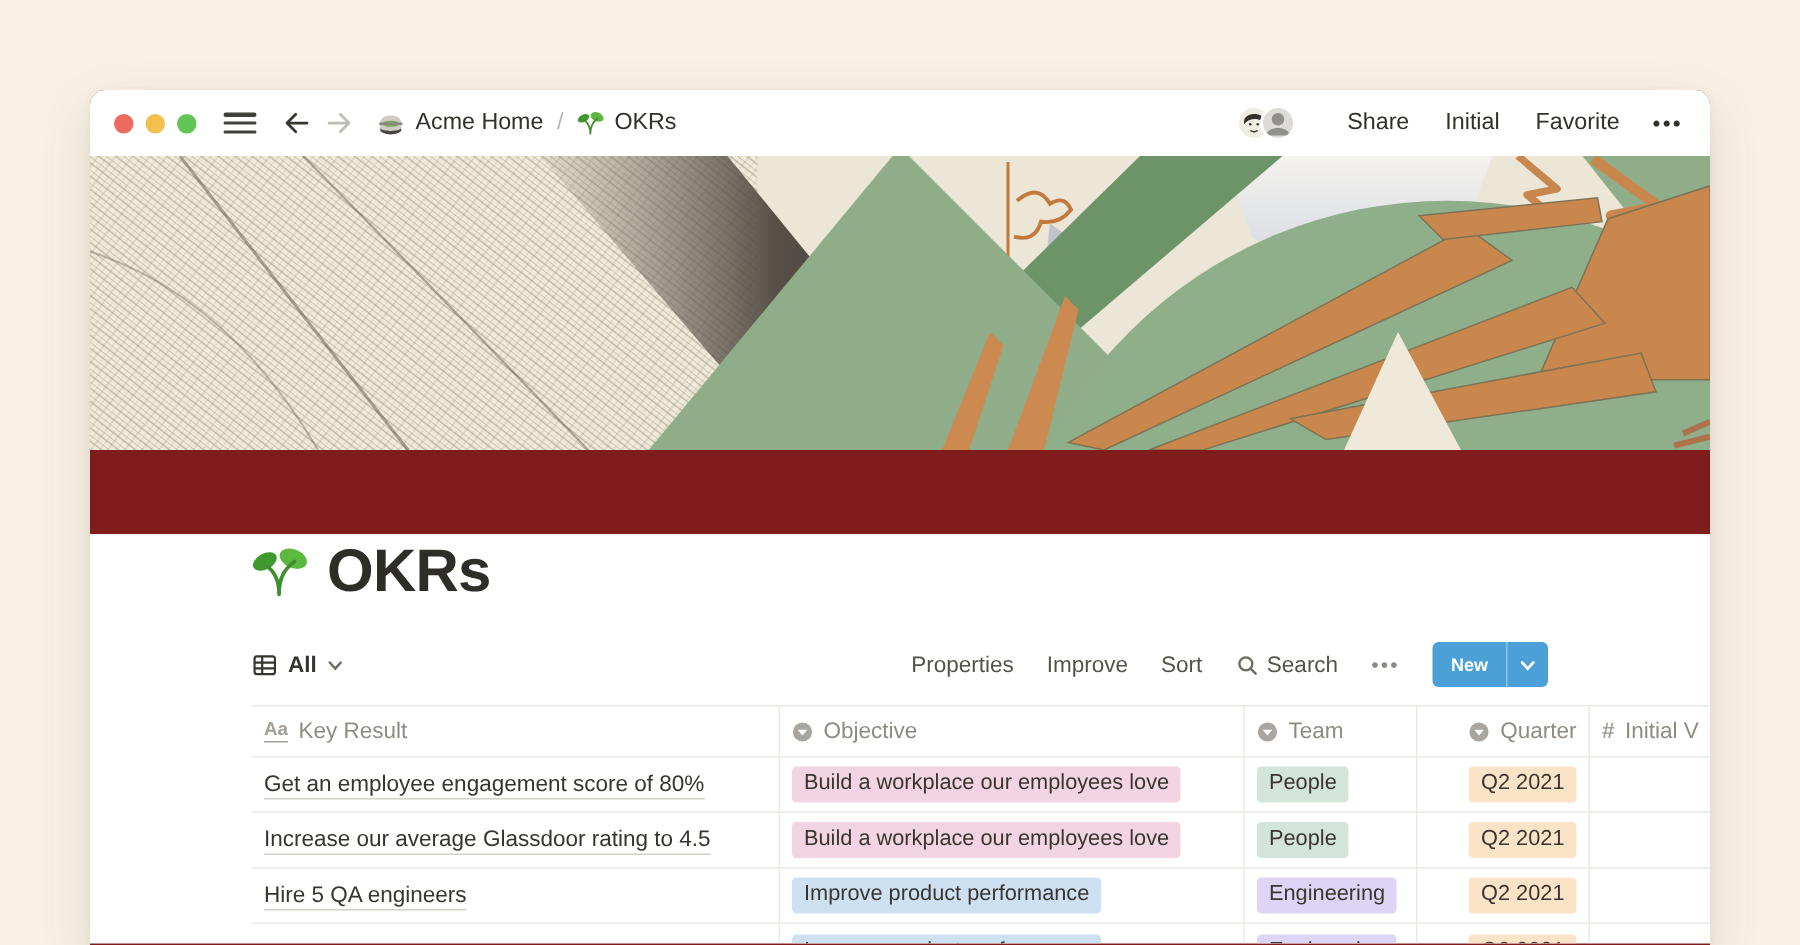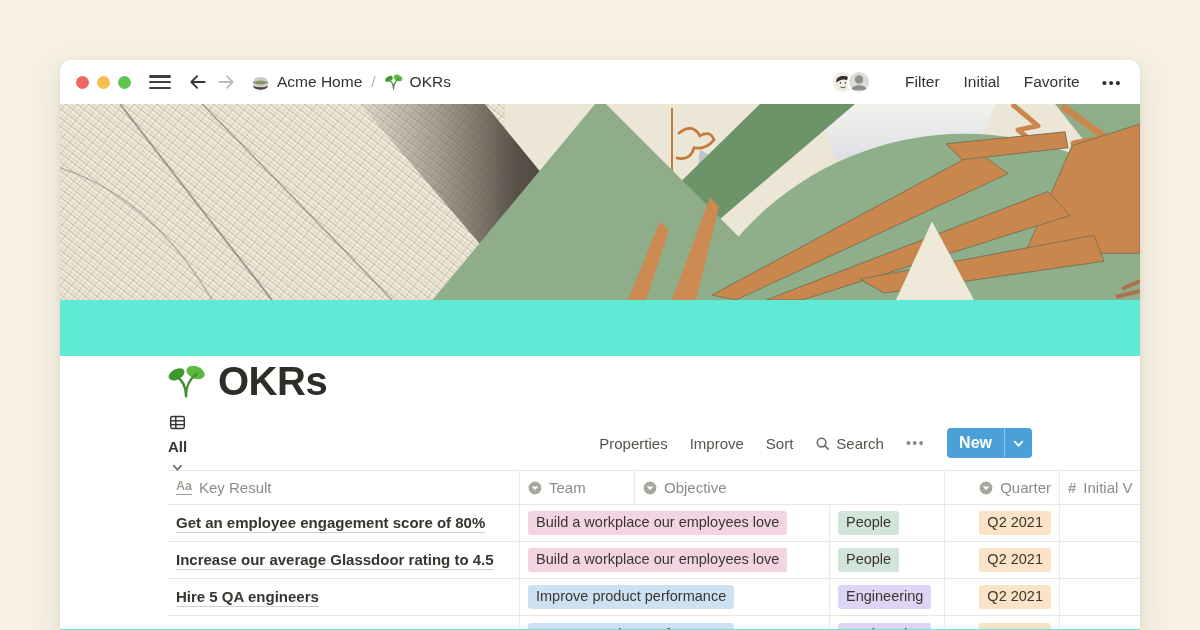--- a/index.html
+++ b/index.html
@@ -1,21 +1,21 @@
 <!DOCTYPE html>
 <html><head>
 <meta charset="utf-8">
 <style>
   * { margin:0; padding:0; box-sizing:border-box; }
   html,body { width:1200px; height:630px; }
   body { font-family:"Liberation Sans","DejaVu Sans",sans-serif; color:#37352f; }
   .stage { position:relative; width:1200px; height:630px; background:#f7f1e4; overflow:hidden; }
 
   .window { position:absolute; left:60px; top:60px; width:1080px; height:570px;
-            background:#5eead4; border-radius:10px 10px 0 0; overflow:hidden;
+            background:#7f1d1d; border-radius:10px 10px 0 0; overflow:hidden;
             box-shadow:0 12px 34px rgba(95,82,60,.14), 0 2px 6px rgba(95,82,60,.08); }
 
   
   .titlebar { height:44px; display:flex; align-items:center; padding:0 18px 0 16px; background:#fff; }
   .traffic { display:flex; gap:8px; margin-right:14px; }
   .traffic span { width:13px; height:13px; border-radius:50%; display:block; }
   .hamburger { width:22px; height:14px; display:flex; flex-direction:column; justify-content:space-between; margin:0 16px 0 4px; cursor:pointer; }
   .hamburger i { display:block; height:2.5px; background:#41403c; border-radius:2px; }
   .nav-arrow { width:22px; height:22px; margin-right:6px; display:flex; align-items:center; justify-content:center; }
   .crumbs { display:flex; align-items:center; gap:7px; margin-left:8px; font-size:15.5px; font-weight:500; color:#33312c; }
@@ -31,41 +31,41 @@
   .cover { height:196px; overflow:hidden; line-height:0; }
   .cover svg { width:100%; height:196px; display:block; }
 
   
   .content { padding-left:108px; background:#fff; }
   .page-header { display:flex; align-items:center; gap:12px; margin-top:56px; height:50px; width:864px; }
   .page-icon { width:38px; height:38px; }
   .page-title { font-size:40px; font-weight:700; letter-spacing:-0.5px; color:#2f2d28; }
 
   .toolbar { width:864px; margin-top:21px; height:32px; display:flex; align-items:center; }
-  .view-switch { display:flex; align-items:center; gap:7px; font-size:15px; font-weight:700; color:#37352f; cursor:pointer;flex-direction:column; }
+  .view-switch { display:flex; align-items:center; gap:7px; font-size:15px; font-weight:700; color:#37352f; cursor:pointer; }
   .toolbar-right { margin-left:auto; display:flex; align-items:center; gap:22px; }
   .tool-link { font-size:15px; color:#55524c; cursor:pointer; }
   .tool-search { display:flex; align-items:center; gap:6px; font-size:15px; color:#55524c; cursor:pointer; }
   .tool-dots { font-size:14px; letter-spacing:1.5px; color:#8f8b84; cursor:pointer; }
   .new-btn { display:flex; align-items:stretch; height:30px; border-radius:4px; overflow:hidden; color:#fff; cursor:pointer; }
-  .new-btn .label { display:flex; align-items:center; padding:0 12px; font-size:16px; font-weight:700; }
+  .new-btn .label { display:flex; align-items:center; padding:0 12px; font-size:12px; font-weight:700; }
   .new-btn .split { display:flex; align-items:center; padding:0 8px; border-left:1px solid rgba(255,255,255,.38); }
 
   
   .table { margin-top:11px; width:1200px; border-top:1px solid #e9e8e3; font-size:15px; }
   .trow { display:flex; border-bottom:1px solid #e9e8e3; }
   .cell { padding:0 8px; display:flex; align-items:center; gap:7px; overflow:hidden; white-space:nowrap; }
   .c1 { width:352px; } .c2 { width:310px; } .c3 { width:115px; } .c4 { width:115px;justify-content:flex-end; } .c5 { width:220px; border-right:none !important; }
   .thead { height:34px; color:#8f8b84; }
   .thead .cell { border-right:1px solid #ebeae6; }
   .aa-icon { font-size:12.5px; font-weight:700; color:#a39f98; border-bottom:1.5px solid #a39f98; line-height:1.1; padding-bottom:1px; }
   .hash-icon { font-size:15px; font-weight:700; color:#a39f98; }
   .trow.data { height:37px; }
   .trow.data .cell { border-right:1px solid #ebeae6; }
-  .key-result { font-weight:700; color:#37352f; border-bottom:1px solid #d3d0c9; padding-bottom:1px; cursor:pointer; }
+  .key-result { font-weight:400; color:#37352f; border-bottom:1px solid #d3d0c9; padding-bottom:1px; cursor:pointer; }
   .tag { display:inline-block; padding:2px 8px 3px; border-radius:3px; font-size:14.5px; color:#3a362f; line-height:1.3; cursor:pointer; }
   .trow.partial { height:13px; border-bottom:none; overflow:hidden; }
   .trow.partial .cell { align-items:flex-start; }
   .trow.partial .tag { margin-top:7px; }
 </style>
 </head>
 <body>
 
 <div class="stage">
   <div class="window">
@@ -119,21 +119,21 @@
               <path d="M9 18 Q12 20 15 18" stroke="#34302a" stroke-width="1" fill="none"></path>
             </svg>
           </div>
           <div class="avatar" style="background:#dddbd7;">
             <svg width="20" height="20" viewBox="0 0 24 24">
               <circle cx="12" cy="9" r="5" fill="#918f8c"></circle>
               <path d="M2 22 C4 14 20 14 22 22 Z" fill="#918f8c"></path>
             </svg>
           </div>
         </div>
-        <span class="tb-action">Filter</span>
+        <span class="tb-action">Share</span>
         <span class="tb-action">Initial</span>
         <span class="tb-action">Favorite</span>
         <span class="tb-more">•••</span>
       </div>
     </div>
 
     <div class="cover">
       <svg viewBox="0 0 1080 197" preserveAspectRatio="none">
         <defs>
           <pattern id="xh" width="7" height="7" patternUnits="userSpaceOnUse" patternTransform="rotate(38)">
@@ -246,34 +246,34 @@
           </div>
         </div>
       </div>
 
       <div class="table">
         <div class="trow thead">
           <div class="cell c1">
             <span class="aa-icon">Aa</span>
             <span>Key Result</span>
           </div>
+          <div class="cell c2">
+            <svg width="14" height="14" viewBox="0 0 14 14">
+                <circle cx="7" cy="7" r="6.4" fill="#a9a6a0"></circle>
+                <polygon points="3.8,5.5 10.2,5.5 7,9.3" fill="#fff"></polygon>
+              </svg>
+            <span>Objective</span>
+          </div>
           <div class="cell c3">
             <svg width="14" height="14" viewBox="0 0 14 14">
                 <circle cx="7" cy="7" r="6.4" fill="#a9a6a0"></circle>
                 <polygon points="3.8,5.5 10.2,5.5 7,9.3" fill="#fff"></polygon>
               </svg>
             <span>Team</span>
           </div>
-          <div class="cell c2">
-            <svg width="14" height="14" viewBox="0 0 14 14">
-                <circle cx="7" cy="7" r="6.4" fill="#a9a6a0"></circle>
-                <polygon points="3.8,5.5 10.2,5.5 7,9.3" fill="#fff"></polygon>
-              </svg>
-            <span>Objective</span>
-          </div>
           <div class="cell c4">
             <svg width="14" height="14" viewBox="0 0 14 14">
                 <circle cx="7" cy="7" r="6.4" fill="#a9a6a0"></circle>
                 <polygon points="3.8,5.5 10.2,5.5 7,9.3" fill="#fff"></polygon>
               </svg>
             <span>Quarter</span>
           </div>
           <div class="cell c5">
             <span class="hash-icon">#</span>
             <span>Initial V</span>

